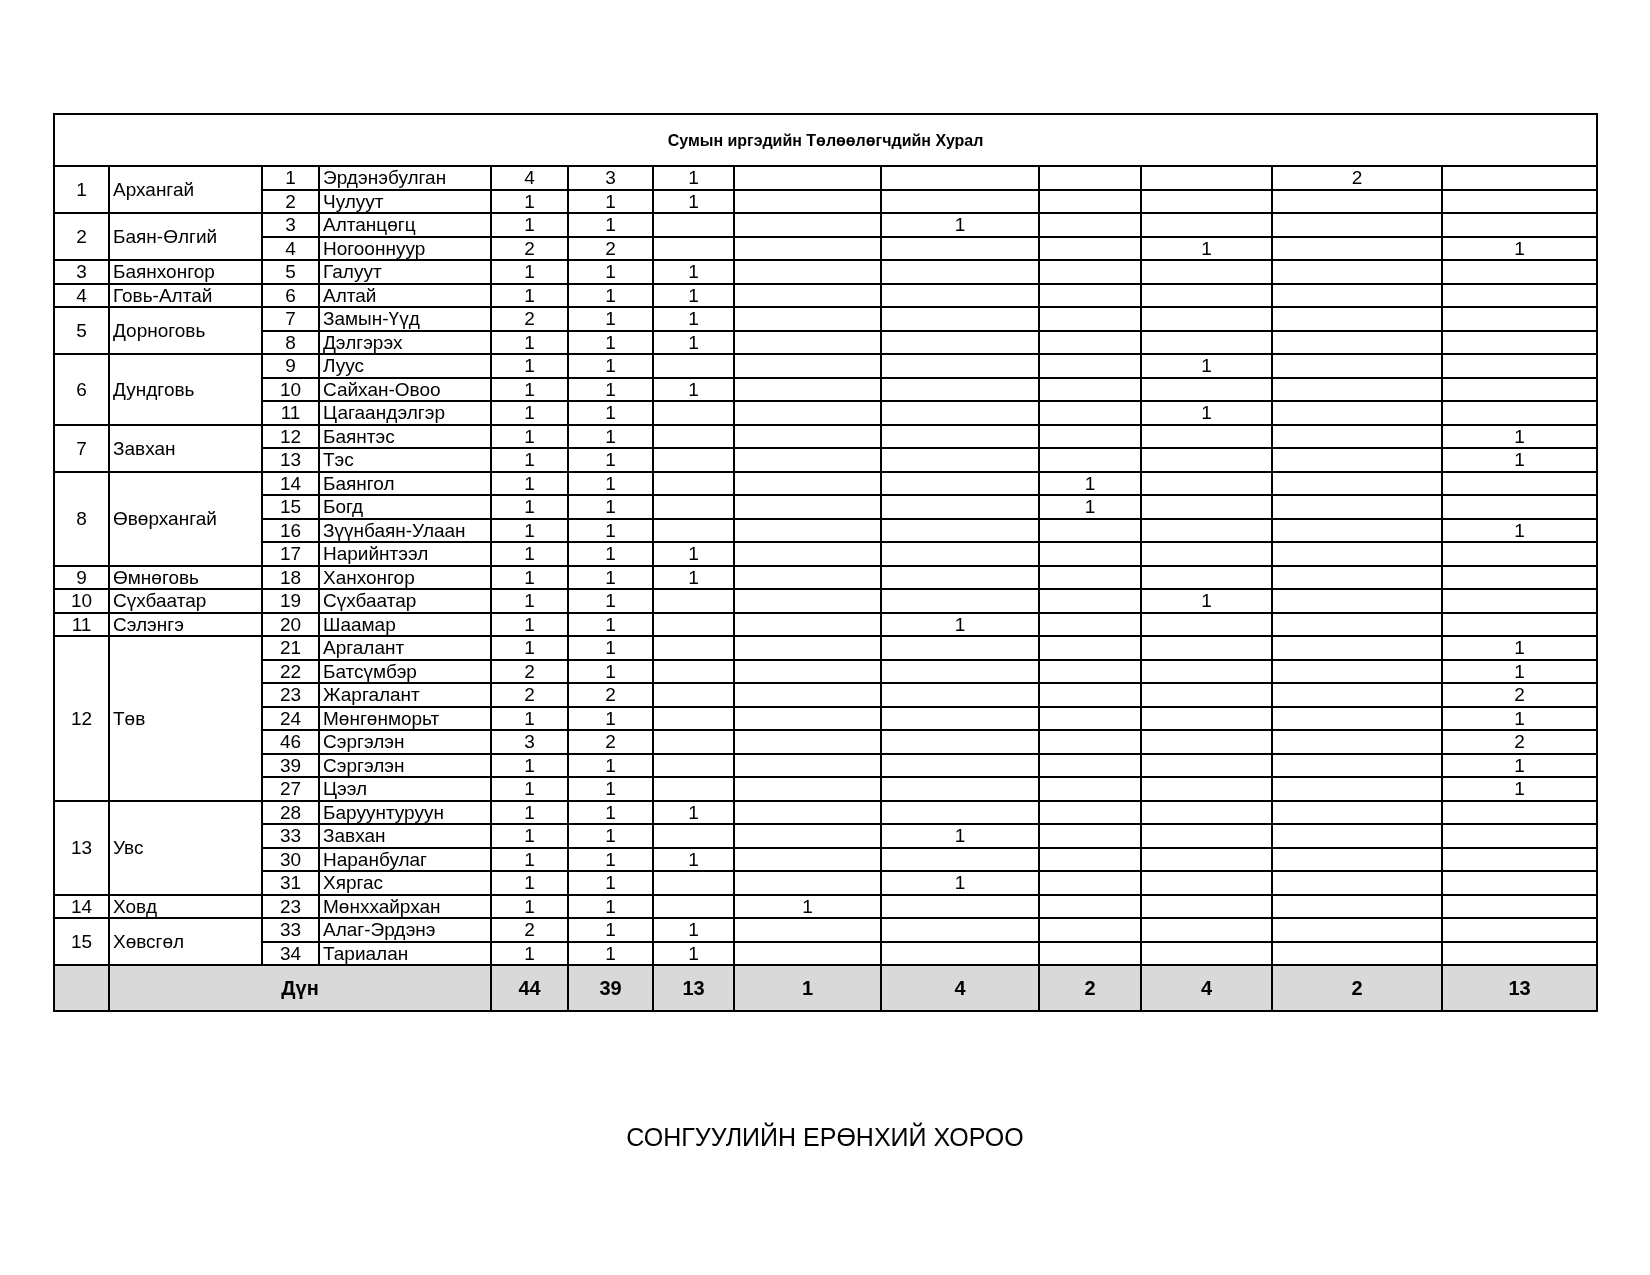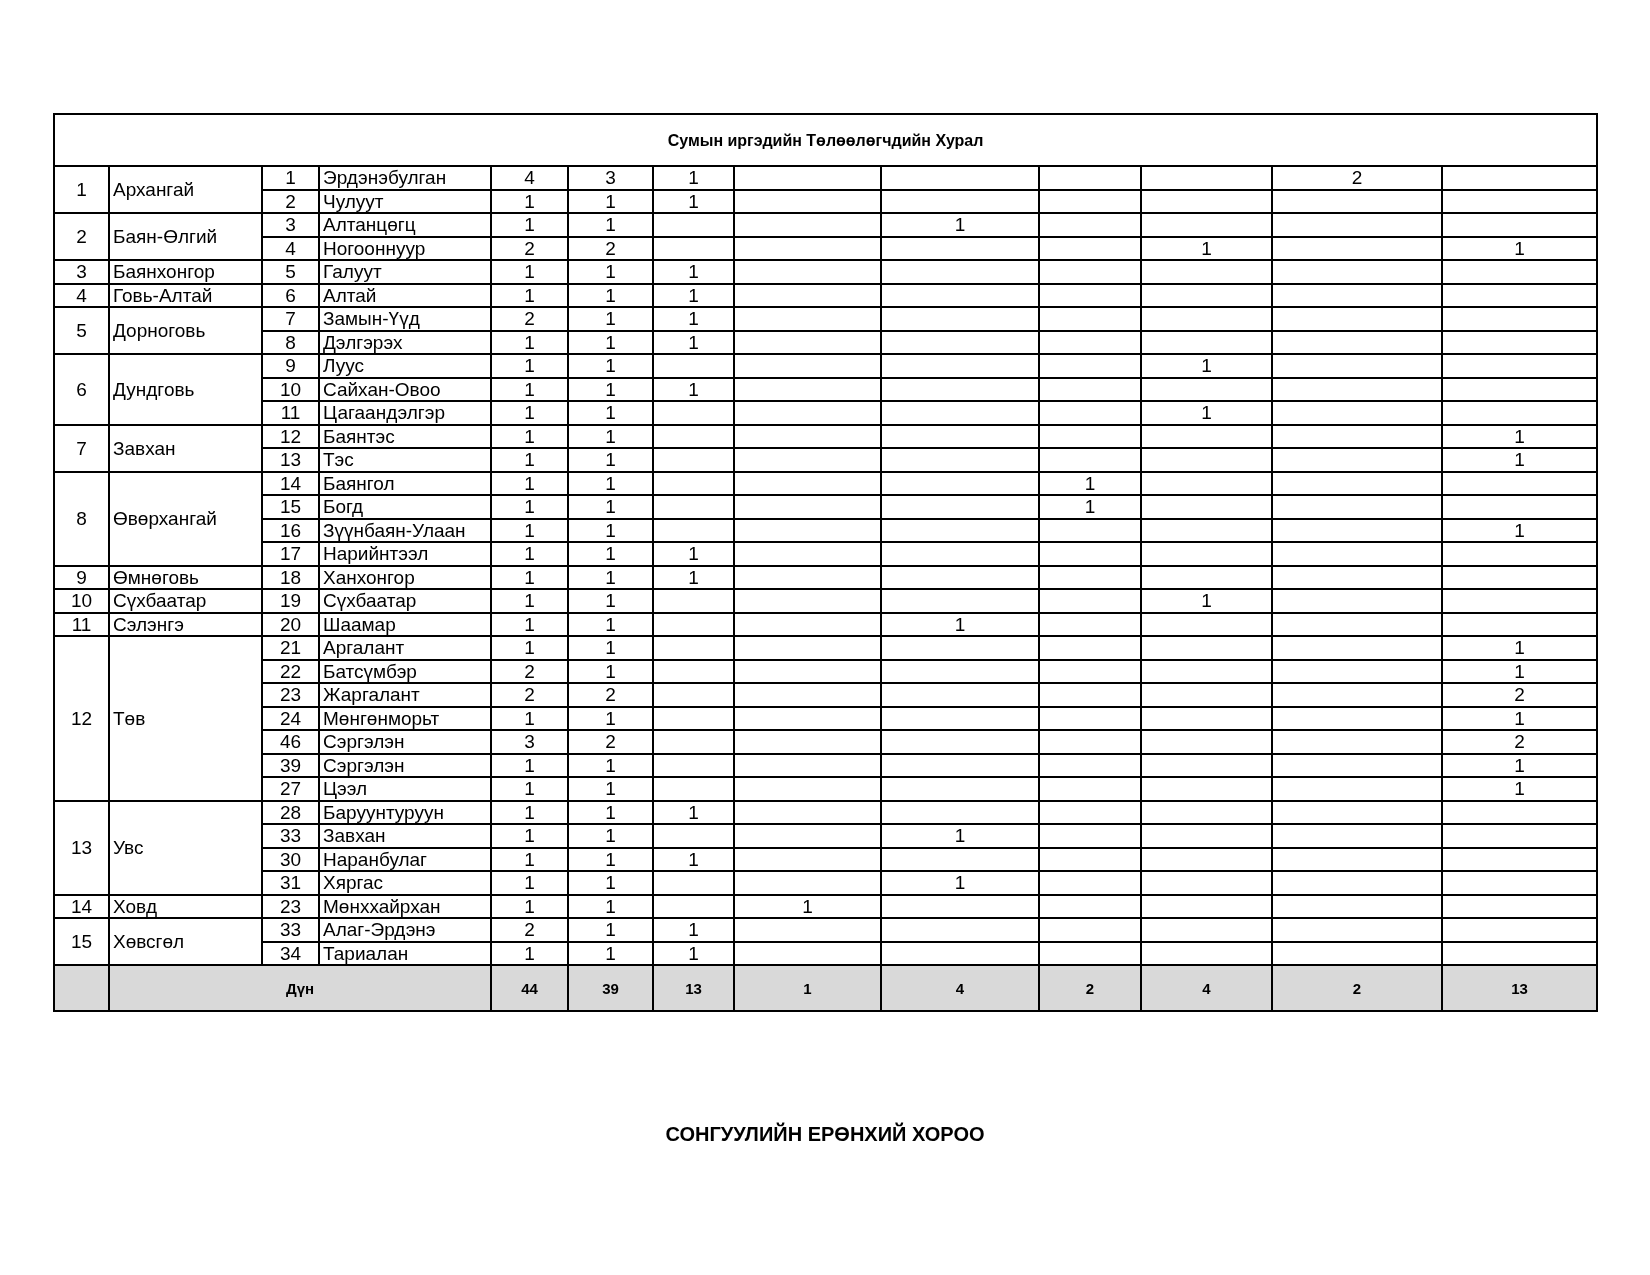--- a/index.html
+++ b/index.html
@@ -5,23 +5,23 @@
   html, body { margin:0; padding:0; background:#ffffff; }
   body { width:1650px; height:1275px; position:relative; overflow:hidden;
          font-family:"Liberation Sans", sans-serif; color:#000; }
   #sheet { position:absolute; left:53px; top:113px; width:1543px;
            border-collapse:collapse; table-layout:fixed; }
   #sheet td { border:2px solid #000; padding:0; font-size:19px; line-height:21px;
               height:21.5px; overflow:hidden; white-space:nowrap; }
   #sheet td.c { text-align:center; }
   #sheet td.l { text-align:left; padding-left:3px; }
   #sheet tr.title td { height:50px; text-align:center; font-weight:bold; font-size:16px; }
-  #sheet tr.total td { background:#d9d9d9; height:44px; font-weight:bold; font-size:15px; text-align:center; }
+  #sheet tr.total td { background:#d9d9d9; height:44px; font-weight:bold; font-size:20px; text-align:center; }
   #footer { position:absolute; left:0; width:1650px; top:1123px; text-align:center;
-            font-weight:bold; font-size:20px; }
+            font-weight:normal; font-size:25px; }
 </style>
 </head>
 <body>
 
 <table id="sheet">
   <colgroup>
     <col style="width:55px">
       <col style="width:153px">
       <col style="width:57px">
       <col style="width:172px">

